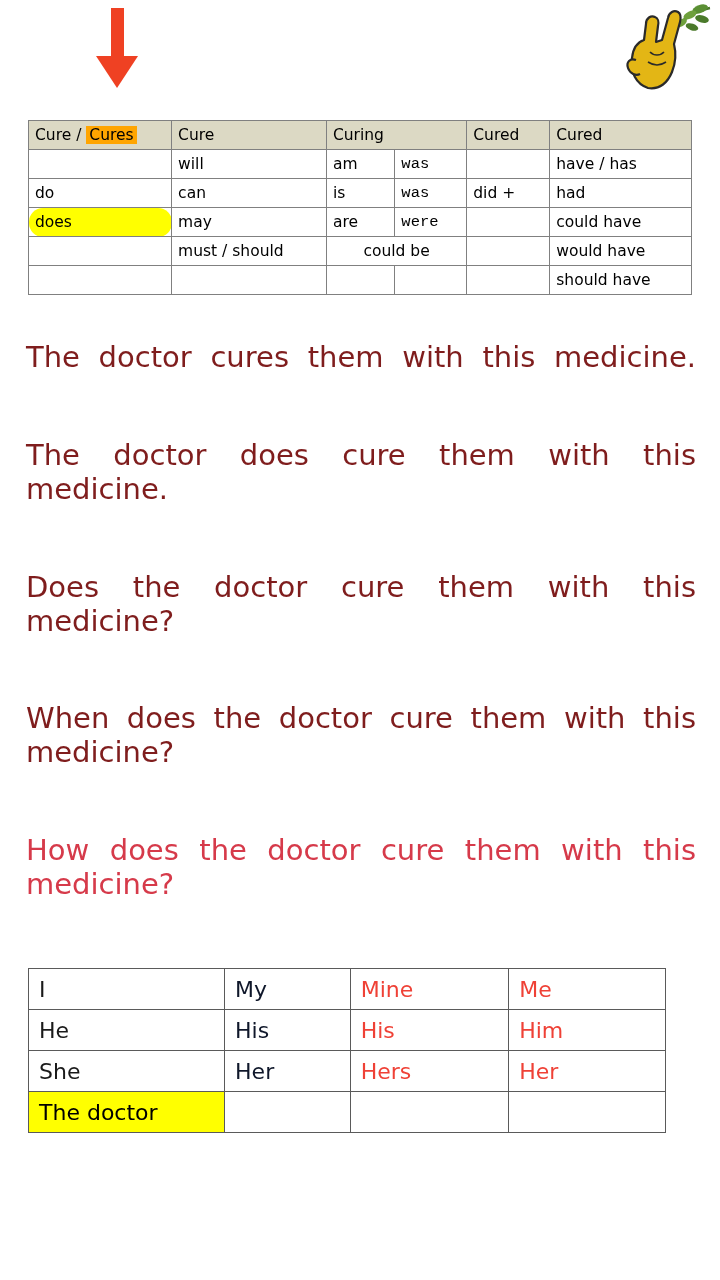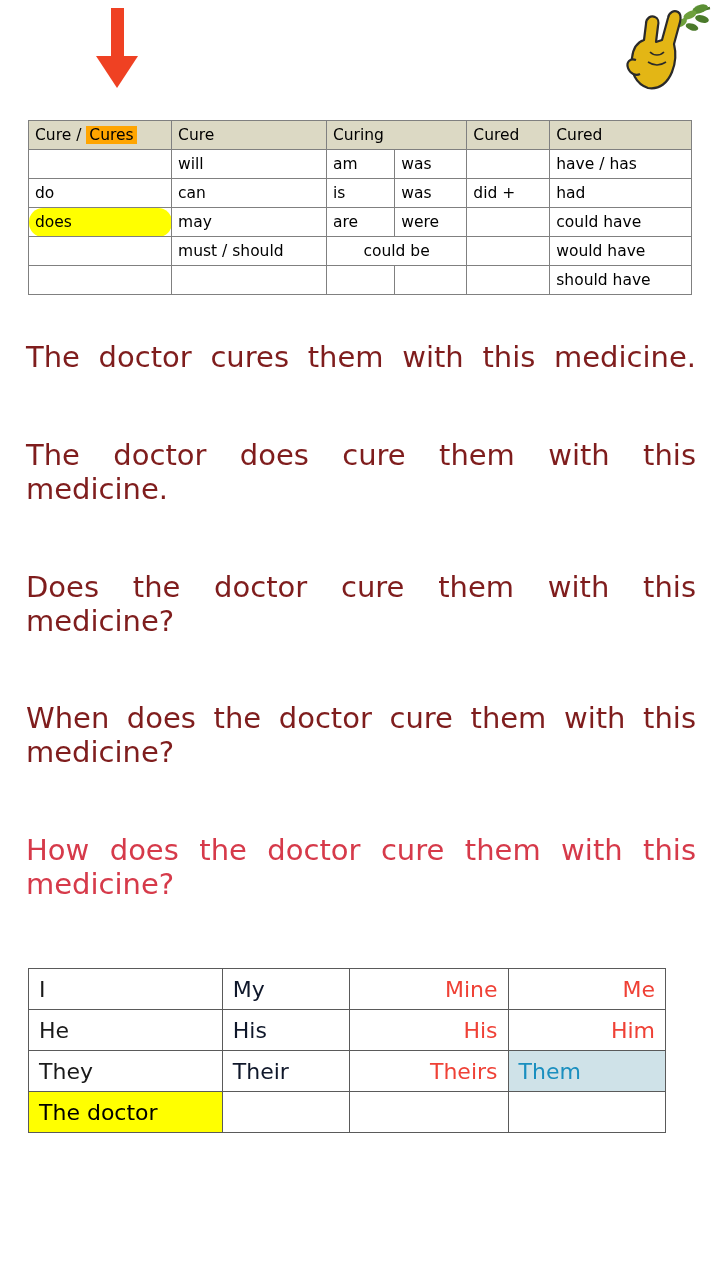--- a/index.html
+++ b/index.html
@@ -67,21 +67,21 @@
     padding: 3px 6px;
     vertical-align: middle;
     white-space: nowrap;
   }
   .verb-table tr.head td {
     background: #dcd9c4;
   }
   .c-w1 { width: 142px; }
   .c-w2 { width: 157px; }
   .c-w3 { width: 68px; }
-  .c-w4 { width: 68px; }
+  .c-w4 { width: 68px; font-family: Liberation Mono, monospace; }
   .c-w5 { width: 80px; }
   .c-w6 { width: 143px; }
 
   .hl-yellow { background: #ffff00; border-radius: 14px; }
   .cell-split > span.plain { }
   .cell-split > span.mark {
     background: #ffa500;
     padding: 0 3px;
   }
   .center { text-align: center; }
@@ -127,21 +127,21 @@
     padding: 4px 10px;
     vertical-align: middle;
     white-space: nowrap;
   }
   .p-c1 { width: 190px; }
   .p-c2 { width: 122px; }
   .p-c3 { width: 160px; }
   .p-c4 { width: 160px; }
   .col-black { color: #1a1a1a; }
   .col-blue  { color: #0f172a; }
-  .col-red   { color: #ef4136; text-align: right; }
+  .col-red   { color: #ef4136; }
   .cell-them { background: #cfe2e8; color: #1a8fbf; }
   .cell-doctor { background: #ffff00; color: #000000; }
 </style>
 </head>
 <body>
 
 <div class="arrow-wrap">
   <div class="arrow-shaft"></div>
   <div class="arrow-head"></div>
 </div>
@@ -234,24 +234,24 @@
     <td class="p-c3 col-red">Mine</td>
     <td class="p-c4 col-red">Me</td>
   </tr>
   <tr>
     <td class="p-c1 col-black">He</td>
     <td class="p-c2 col-blue">His</td>
     <td class="p-c3 col-red">His</td>
     <td class="p-c4 col-red">Him</td>
   </tr>
   <tr>
-    <td class="p-c1 col-black">They</td>
-    <td class="p-c2 col-blue">Their</td>
-    <td class="p-c3 col-red">Theirs</td>
-    <td class="p-c4 cell-them">Them</td>
+    <td class="p-c1 col-black">She</td>
+    <td class="p-c2 col-blue">Her</td>
+    <td class="p-c3 col-red">Hers</td>
+    <td class="p-c4 col-red">Her</td>
   </tr>
   <tr>
     <td class="p-c1 cell-doctor">The doctor</td>
     <td class="p-c2"></td>
     <td class="p-c3"></td>
     <td class="p-c4"></td>
   </tr>
 </tbody>
   </table>
 

